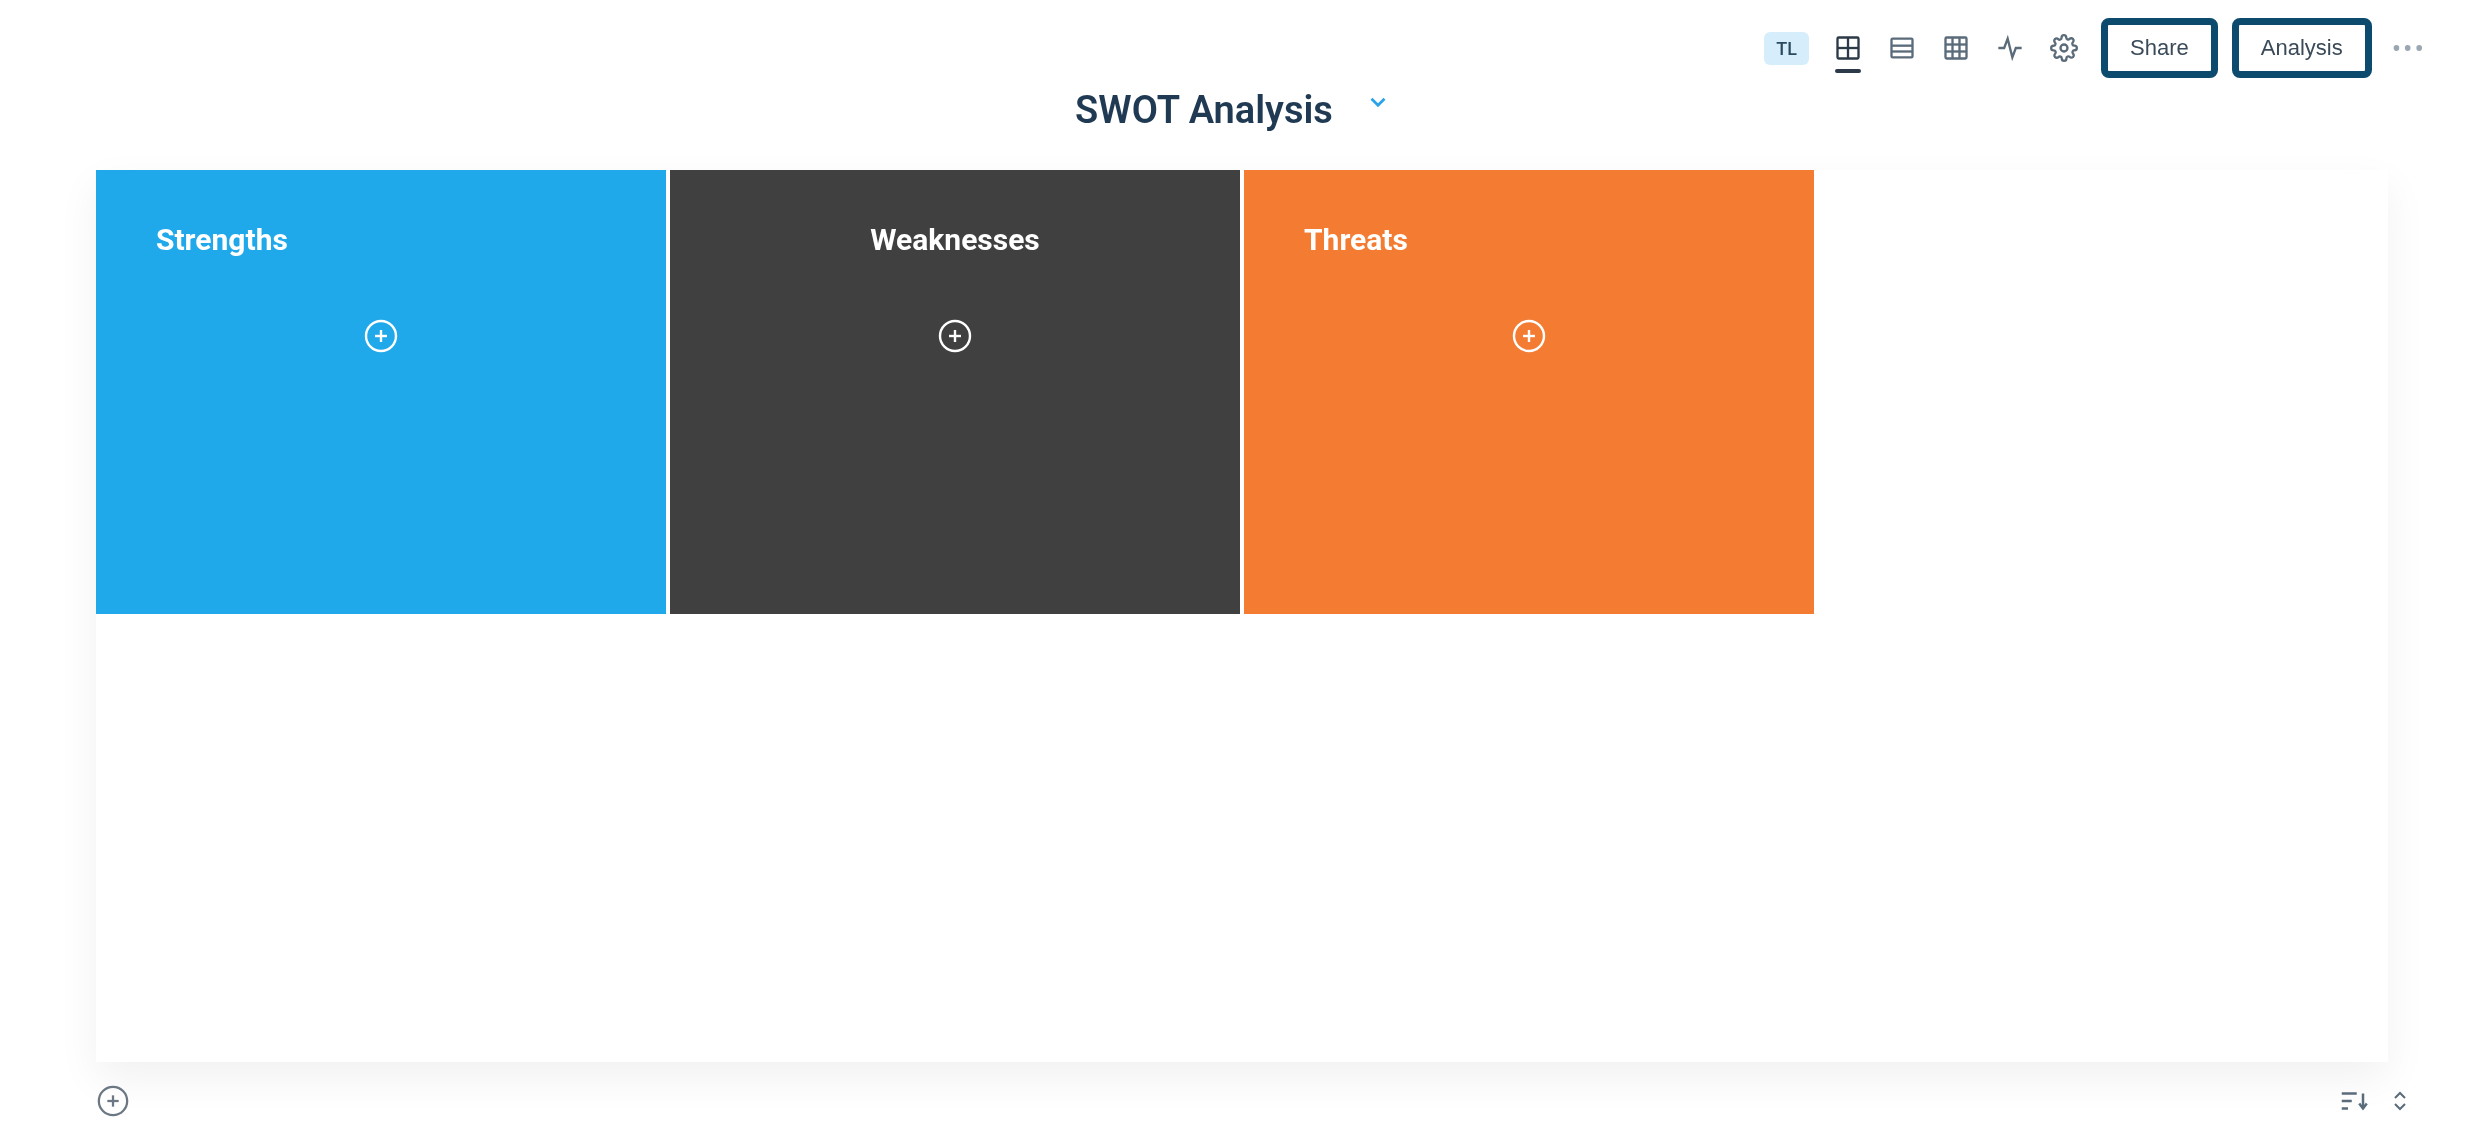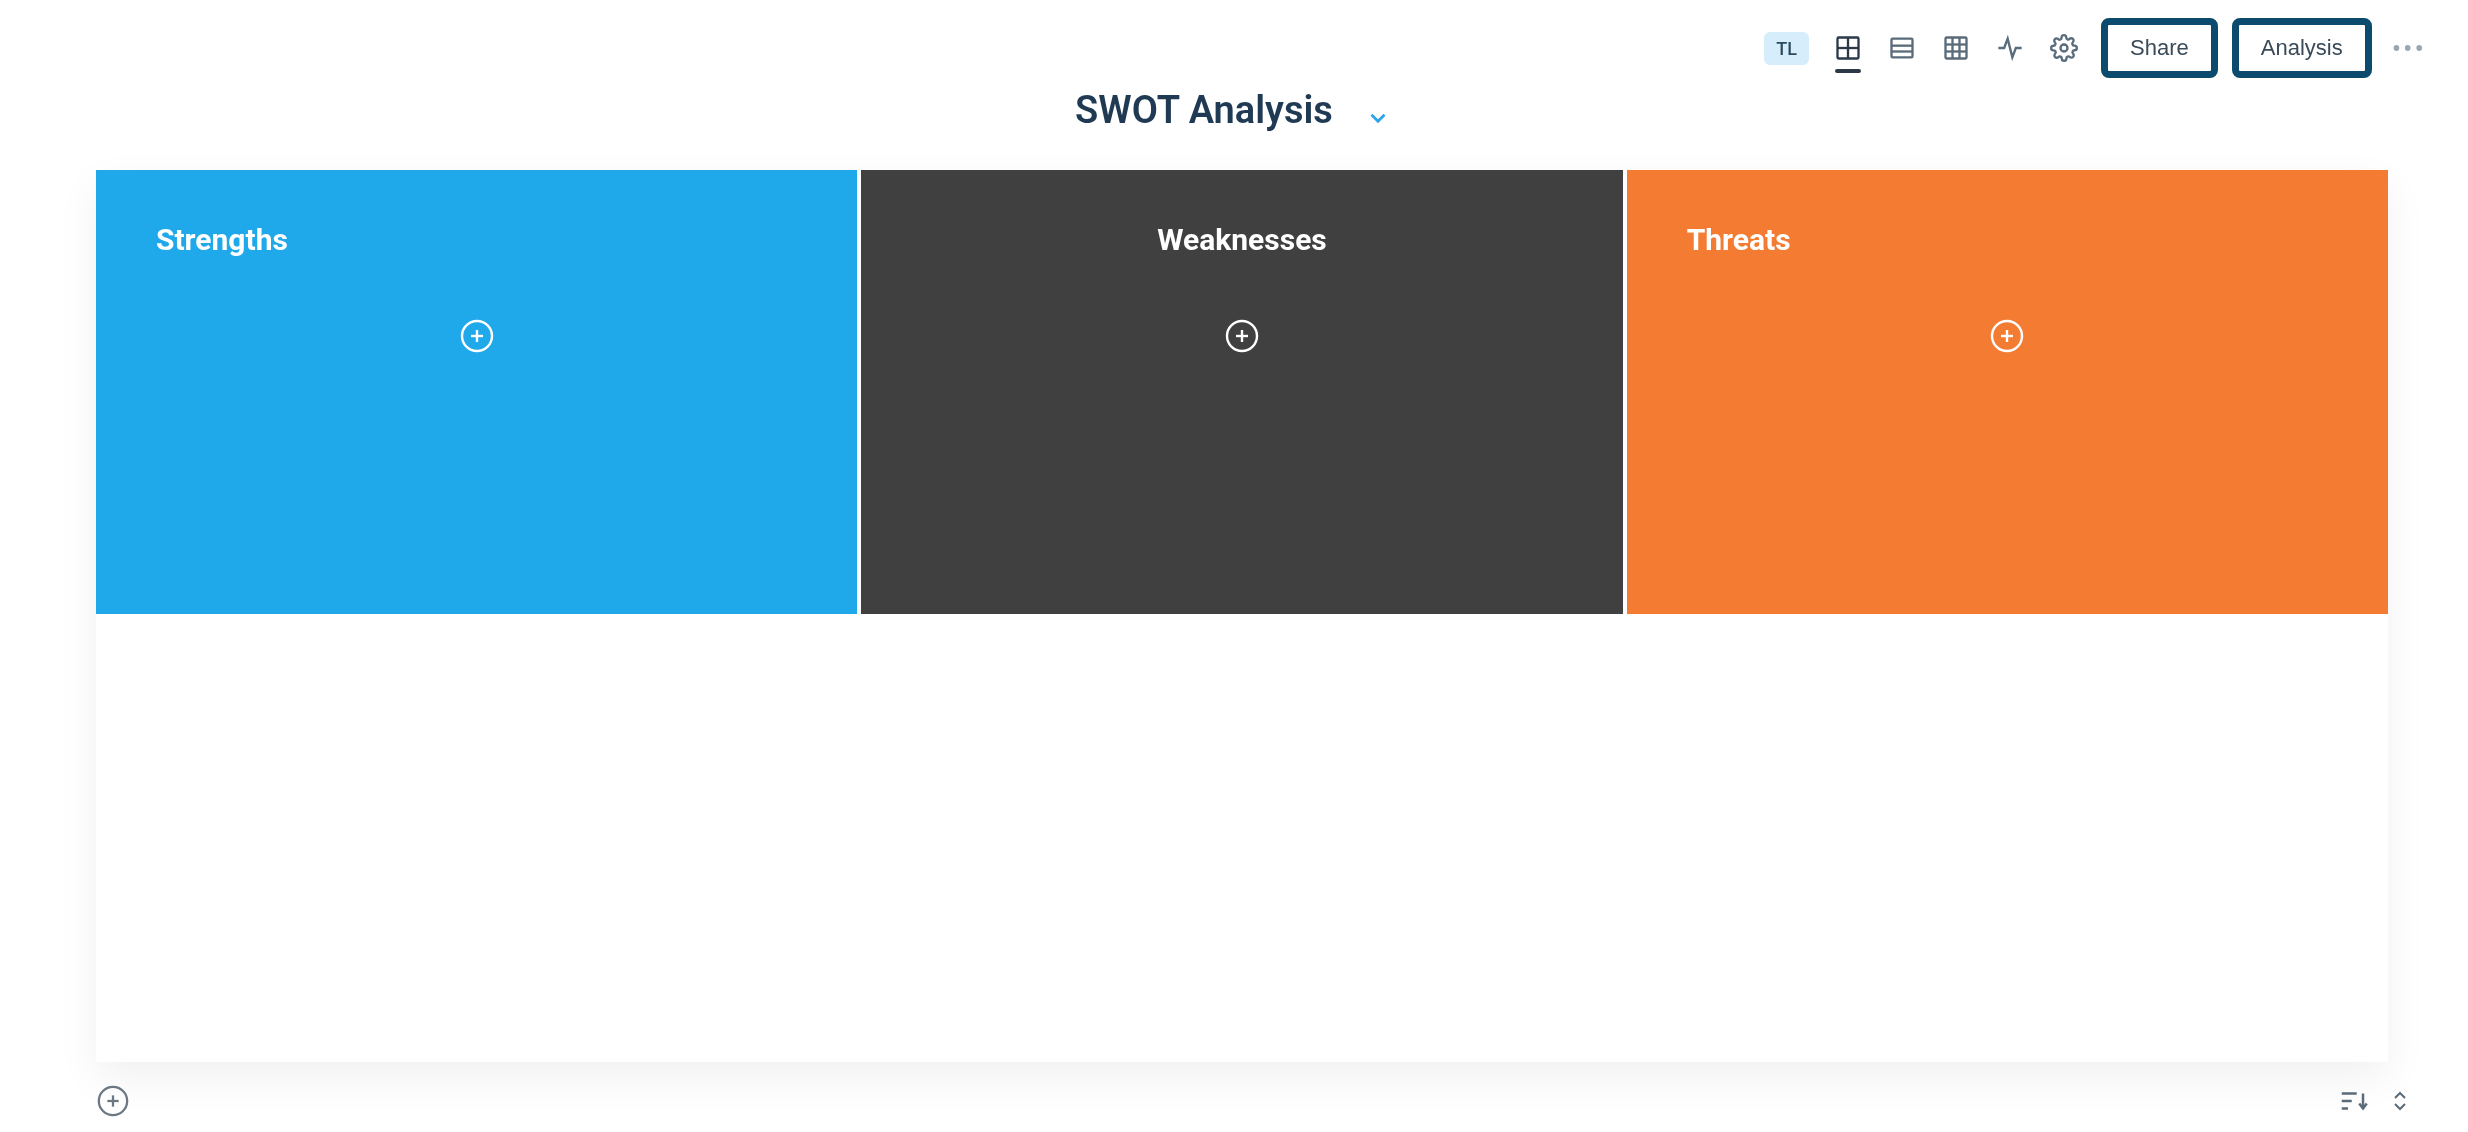--- a/index.html
+++ b/index.html
@@ -77,21 +77,21 @@
   padding: 0 6px;
 }
 
 
 .title-row {
   position: absolute;
   top: 88px;
   left: 0;
   width: 100%;
   display: flex;
-  align-items: flex-end;
+  align-items: flex-start;
   justify-content: center;
   gap: 32px;
 }
 .title-text {
   font-size: 38px;
   font-weight: 600;
   color: #1f3a52;
 }
 .title-caret {
   width: 28px;
@@ -103,21 +103,21 @@
 }
 
 
 .board {
   position: absolute;
   top: 170px;
   left: 96px;
   right: 80px;
   bottom: 70px;
   display: grid;
-  grid-template-columns: 1fr 1fr 1fr;
+  grid-template-columns: 1fr 1fr 1fr 1fr;
   grid-template-rows: 1fr 1fr;
   gap: 4px;
   box-shadow: 0 16px 40px rgba(0,0,0,0.06);
 }
 .quad {
   position: relative;
   padding: 52px 60px;
   color: #ffffff;
 }
 .quad.strengths { background: #1fa8ea; }

